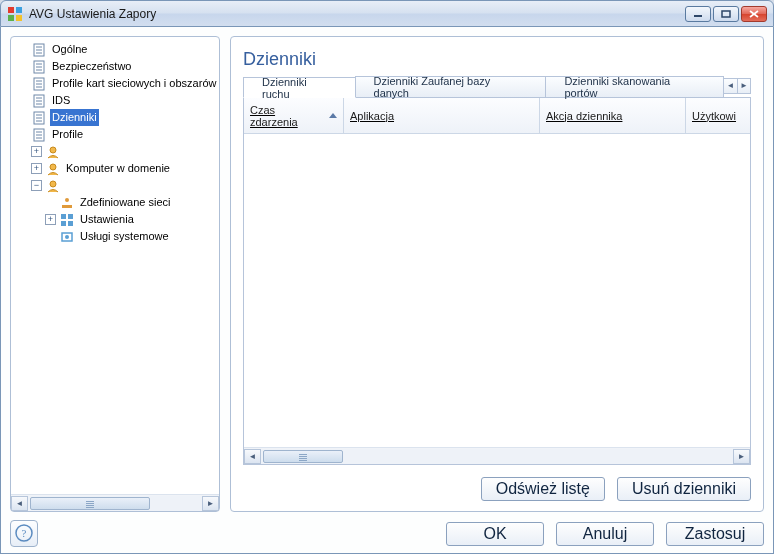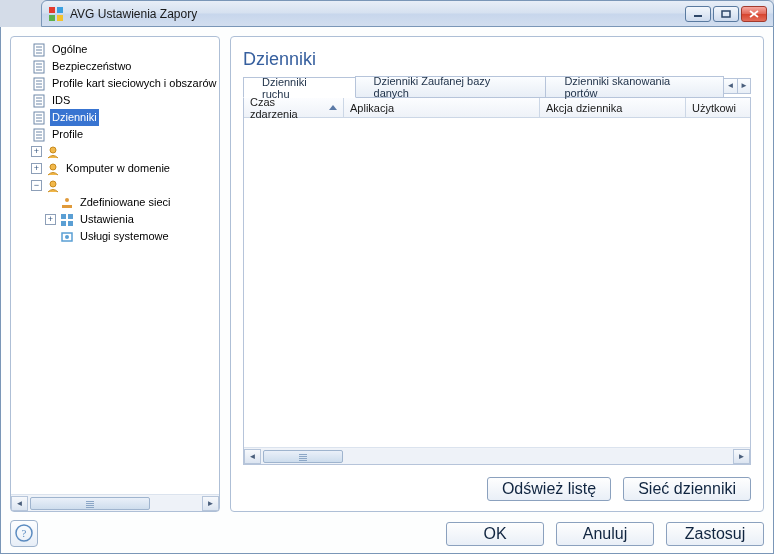--- a/index.html
+++ b/index.html
@@ -14,21 +14,20 @@
   
   .titlebar {
     height: 27px;
     background: linear-gradient(#e8eef7, #d6e1f0 48%, #c7d6ec 52%, #d2deef);
     border: 1px solid #7a96b7;
     border-radius: 6px 6px 0 0;
     display: flex;
     align-items: center;
     padding: 0 6px 0 6px;
     position: relative;
-    margin-left: 41px;
   }
   .titlebar .app-icon {
     width: 16px; height: 16px;
     margin-right: 6px;
   }
   .titlebar .title {
     color: #1a1a1a;
     font-size: 12px;
   }
   .titlebar .win-controls {
@@ -202,21 +201,22 @@
     border-top:none;
     flex:1;
     display:flex;
     flex-direction:column;
     min-height:0;
   }
   .grid-head {
     display:flex;
     background:linear-gradient(#fcfdff,#eef2f8);
     border-bottom:1px solid #ccd7e6;
-    height:20px;
+    height:36px;
+    text-decoration:underline;
   }
   .gh {
     border-right:1px solid #ccd7e6;
     display:flex;align-items:center;
     padding:0 6px;
     color:#1a1a1a;
     position:relative;
   }
   .gh .sort {
     margin-left:4px;
@@ -522,21 +522,21 @@
           <div class="arrow">◄</div>
           <div class="track">
               <div class="thumb"></div>
             </div>
           <div class="arrow">►</div>
         </div>
       </div>
 
       <div class="panel-buttons">
         <button class="btn">Odśwież listę</button>
-        <button class="btn">Sieć dzienniki</button>
+        <button class="btn">Usuń dzienniki</button>
       </div>
     </div>
 
   </div>
 
   <div class="bottombar">
     <div class="help-btn">
       <span>
         <svg width="18" height="18">
             <circle cx="9" cy="9" r="8" fill="none" stroke="#5b8bc0" stroke-width="1.5"></circle>

